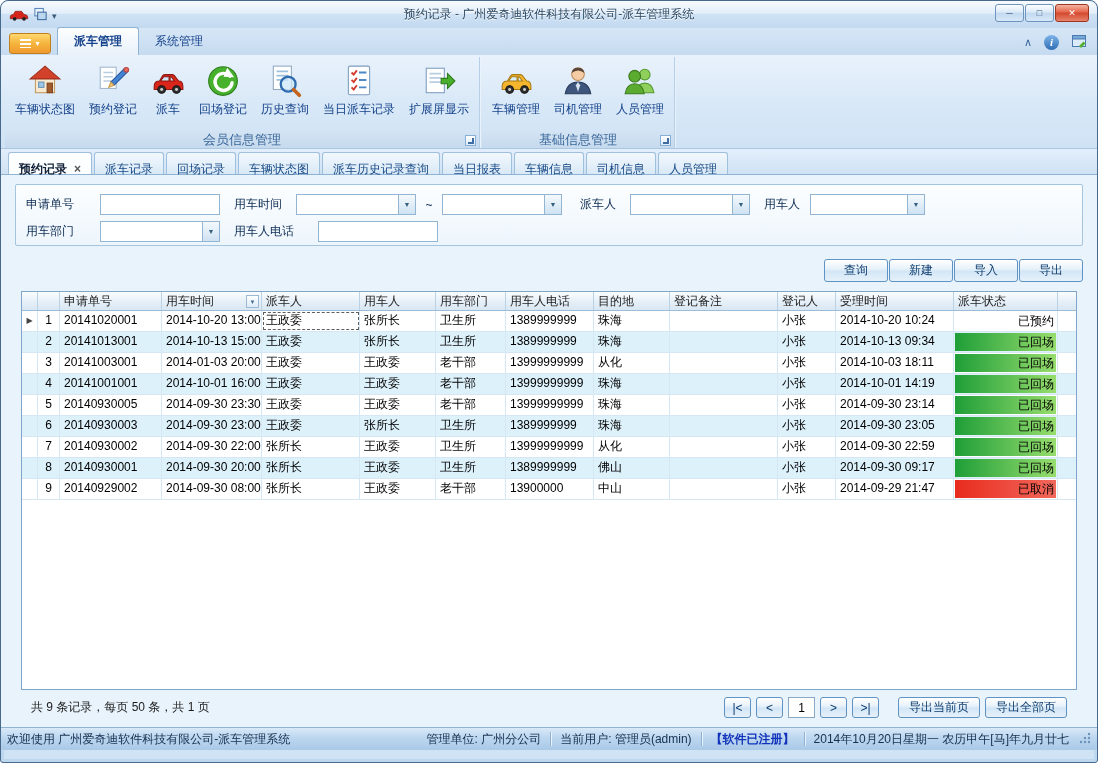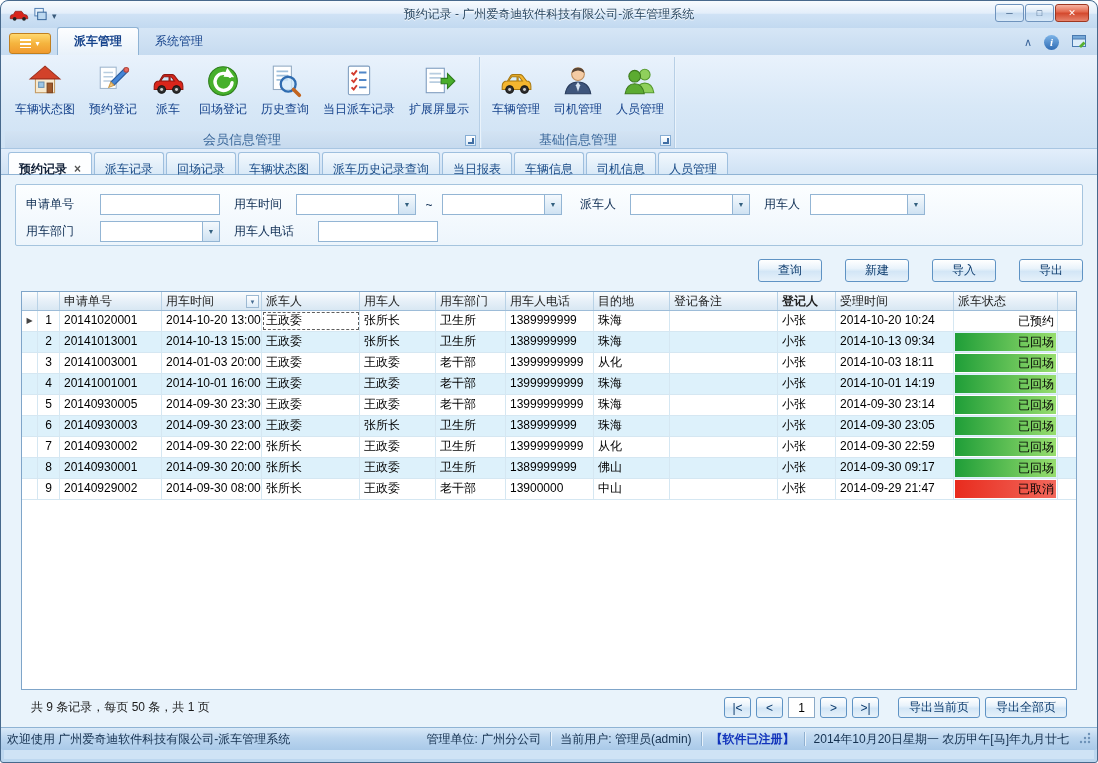--- a/index.html
+++ b/index.html
@@ -82,21 +82,21 @@
   .lw4 { width:46px; margin-left:14px; } .lw5 { width:84px; margin-left:14px; }
   .txt, .combo { height:21px; border:1px solid #93b5d4; background:#fff; }
   .txt { width:120px; padding:0 4px; font-size:12px; font-family:inherit; }
   .combo { width:120px; display:flex; }
   .combo.narrow { width:115px; }
   .combo-box { flex:1; }
   .combo-arr { width:17px; border-left:1px solid #93b5d4; background:linear-gradient(#f4f9fd,#cfe2f2);
     color:#33607f; font-size:7px; display:flex; align-items:center; justify-content:center; }
   .fsep { width:26px; text-align:center; color:#0d2c52; }
 
-  .actions { margin:13px 14px 0; display:flex; justify-content:flex-end; gap:23px; }
+  .actions { margin:13px 14px 0; display:flex; justify-content:flex-end; gap:1px; }
   .abtn, .pbtn { height:23px; border:1px solid #5f93c4; border-radius:3px; color:#0d3c6e; font-size:12px;
     font-family:inherit; background:linear-gradient(#ffffff,#e9f3fb 40%,#d3e6f6 55%,#e6f1fa); }
   .abtn { width:64px; }
 
   
   .grid { margin:9px 20px 0; height:399px; border:1px solid #7fa5c9; background:#fff; overflow:hidden; }
   .ghead { display:flex; height:19px; border-bottom:1px solid #9dbcd8; }
   .gh { position:relative; display:flex; align-items:center; padding:0 4px; font-size:12px; color:#1d1d1d;
     border-right:1px solid #b9d2e6; background:linear-gradient(#fbfdfe,#e7f0f8 50%,#d8e7f3);
     white-space:nowrap; overflow:hidden; }
@@ -409,21 +409,21 @@
           </div>
           <div class="gh" style="width: 88px;">
             <span>用车人电话</span>
           </div>
           <div class="gh" style="width: 76px;">
             <span>目的地</span>
           </div>
           <div class="gh" style="width: 108px;">
             <span>登记备注</span>
           </div>
-          <div class="gh" style="width: 58px; font-weight: bold;">
+          <div class="gh" style="width: 58px;">
             <span>登记人</span>
           </div>
           <div class="gh" style="width: 118px;">
             <span>受理时间</span>
           </div>
           <div class="gh" style="width: 104px;">
             <span>派车状态</span>
           </div>
           <div class="gh ghfill"></div>
         </div>

